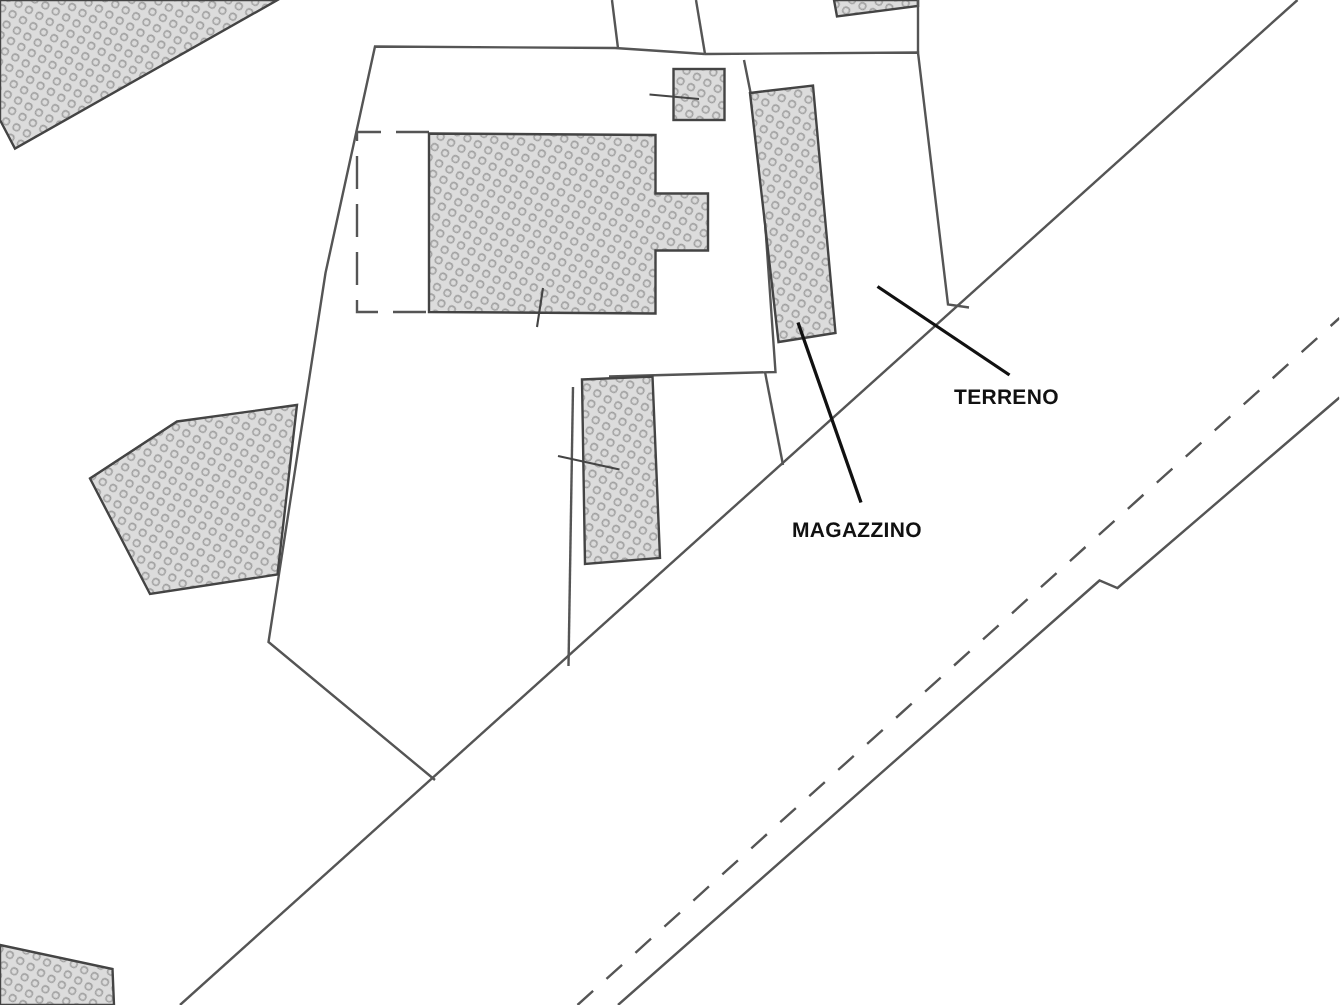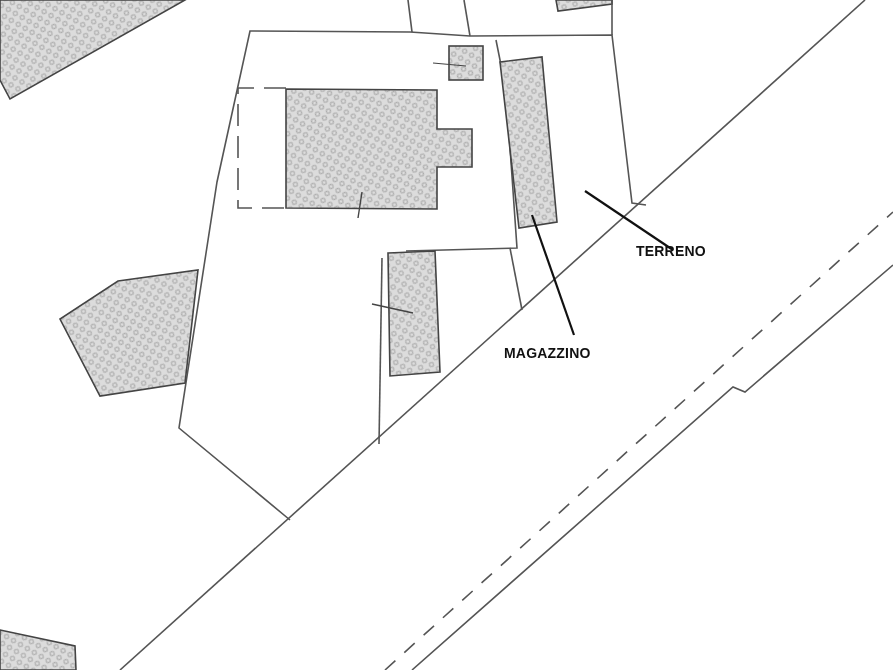--- a/index.html
+++ b/index.html
@@ -57,15 +57,15 @@
     <line x1="372" y1="304" x2="413" y2="313" stroke="#444" stroke-width="1.4"></line>
 
     <polygon class="bld" points="118,281 198,270 185,383 100,396 60,319"></polygon>
 
     <polygon class="bld" points="0,630 75,646 76,670 0,670"></polygon>
 
     <line class="leader" x1="585" y1="191" x2="673" y2="250"></line>
     <line class="leader" x1="532" y1="215" x2="574" y2="335"></line>
   </svg>
 
-  <div class="label" style="left:636px;top:243px">TERRENO</div>
-  <div class="label" style="left:504px;top:345px">MAGAZZINO</div>
+  <div class="label" style="left:636px;top:256px">TERRENO</div>
+  <div class="label" style="left:528px;top:345px">MAGAZZINO</div>
 </div>
 
 </body></html>

